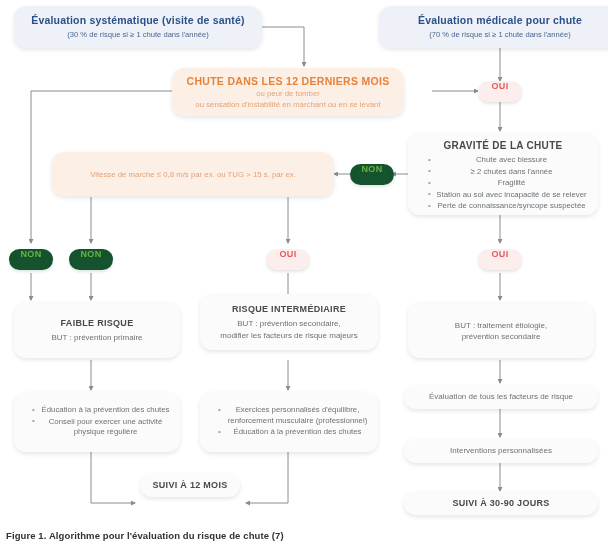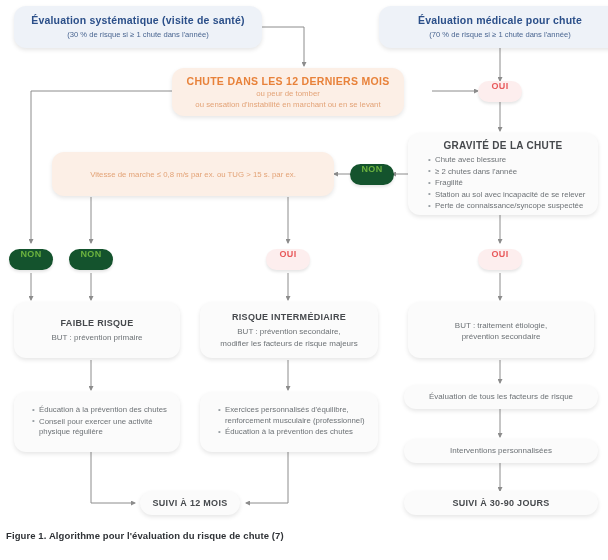--- a/index.html
+++ b/index.html
@@ -64,21 +64,21 @@
     color: #5b5f63;
   }
   .n-white .title { font-size: 9px; color: #46494d; line-height: 13px; letter-spacing: 0.3px;}
   .n-white .sub { font-size: 8px; color: #6d7276; line-height: 11.5px; margin-top: 2px;}
   .n-white .plain { font-size: 8px; color: #6d7276; line-height: 11.5px; }
 
   
   .bullets {
     margin: 0;
     padding: 0 6px 0 16px;
-    text-align: left;
+    text-align: center;
     list-style: none;
   }
   .bullets li {
     position: relative;
     font-size: 7.8px;
     line-height: 10.6px;
     color: #6d7276;
     margin-bottom: 1px;
     padding-left: 7px;
   }
@@ -213,21 +213,21 @@
       <li>Station au sol avec incapacité de se relever</li>
       <li>Perte de connaissance/syncope suspectée</li>
     </ul>
   </div>
 
   <div class="node n-white" style="left:14px; top:302px; width:166px; height:56px; padding:4px 8px;">
     <div class="title">FAIBLE RISQUE</div>
     <div class="sub">BUT : prévention primaire</div>
   </div>
 
-  <div class="node n-white" style="left:200px; top:302px; width:178px; height:56px; padding:4px 6px;">
+  <div class="node n-white" style="left:200px; top:294px; width:178px; height:56px; padding:4px 6px;">
     <div class="title">RISQUE INTERMÉDIAIRE</div>
     <div class="sub">BUT : prévention secondaire,</div>
     <div class="sub" style="margin-top:0;">modifier les facteurs de risque majeurs</div>
   </div>
 
   <div class="node n-white" style="left:408px; top:302px; width:186px; height:56px; padding:4px 8px;">
     <div class="sub">BUT : traitement étiologie,</div>
     <div class="sub" style="margin-top:0;">prévention secondaire</div>
   </div>
 
@@ -246,21 +246,21 @@
   </div>
 
   <div class="node n-white pill" style="left:404px; top:385px; width:194px; height:24px; padding:2px 6px;">
     <div class="plain">Évaluation de tous les facteurs de risque</div>
   </div>
 
   <div class="node n-white pill" style="left:404px; top:439px; width:194px; height:24px; padding:2px 6px;">
     <div class="plain">Interventions personnalisées</div>
   </div>
 
-  <div class="node n-white pill" style="left:140px; top:491px; width:100px; height:24px; padding:2px 6px;">
+  <div class="node n-white pill" style="left:140px; top:473px; width:100px; height:24px; padding:2px 6px;">
     <div class="title">SUIVI À 12 MOIS</div>
   </div>
 
   <div class="node n-white pill" style="left:404px; top:491px; width:194px; height:24px; padding:2px 6px;">
     <div class="title">SUIVI À 30-90 JOURS</div>
   </div>
 
   <div class="badge badge-oui" style="left:478px; top:81px; width:44px; height:21px;">
     <span>OUI</span>
   </div>

